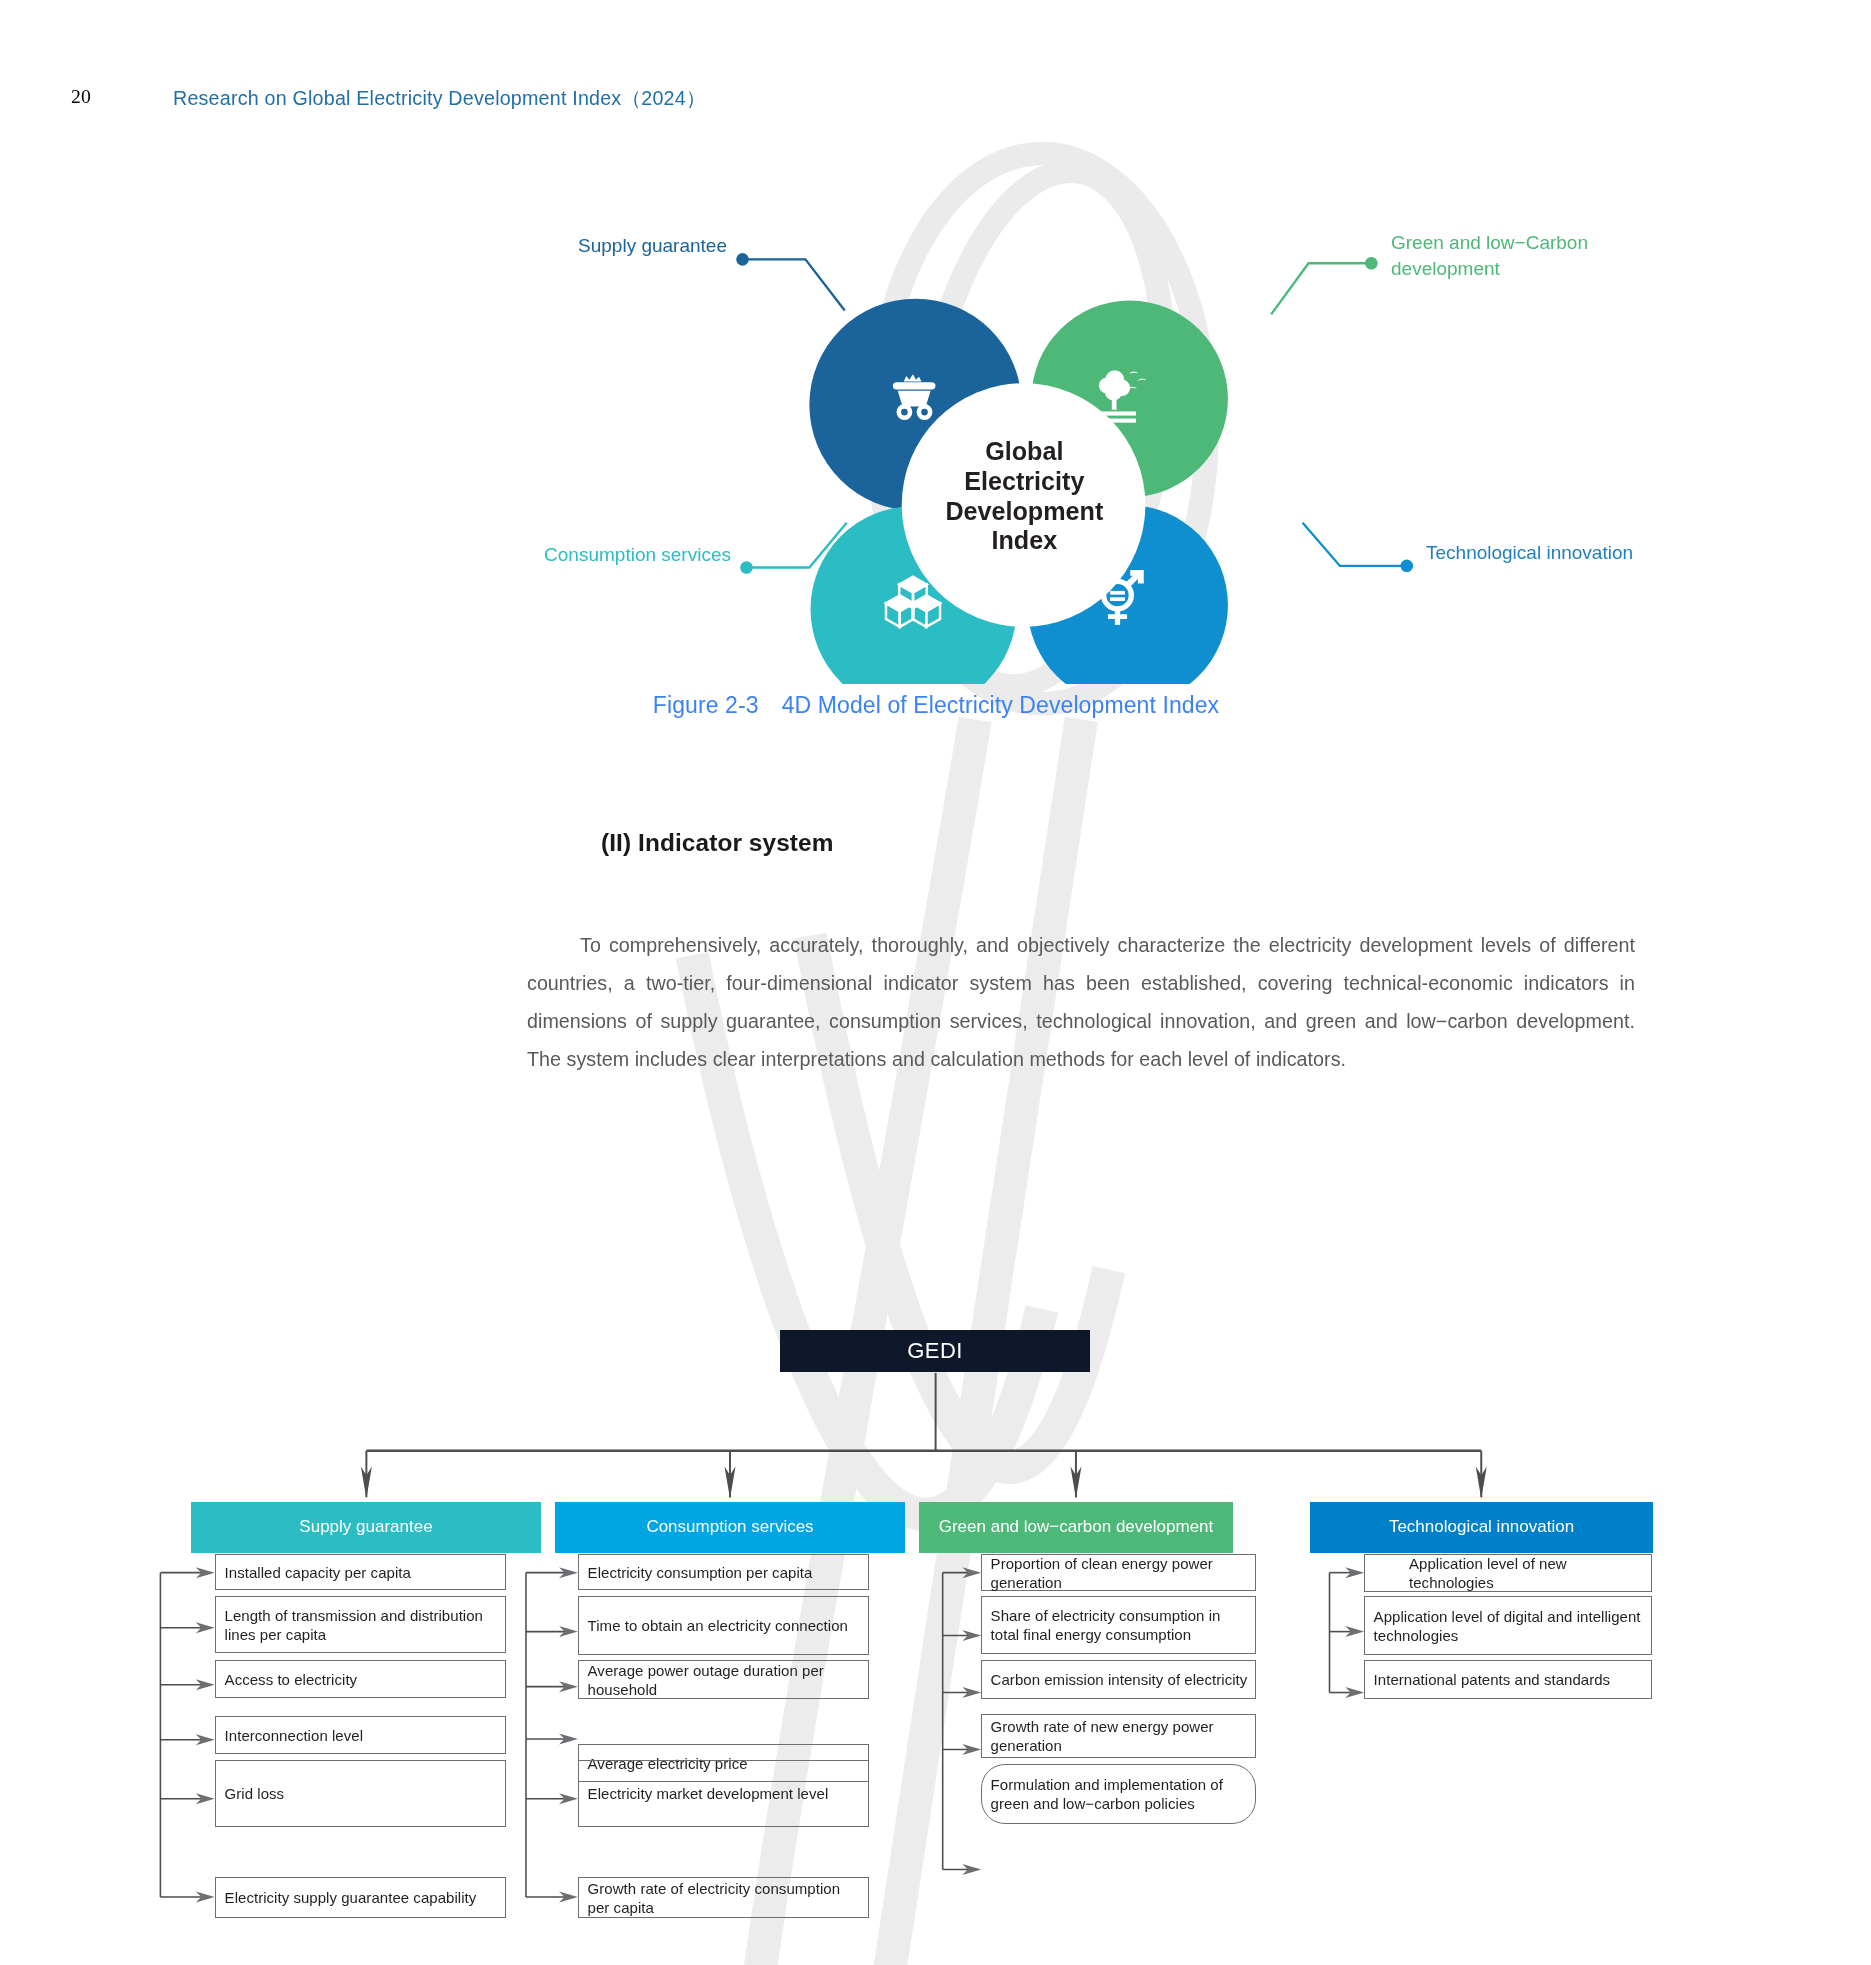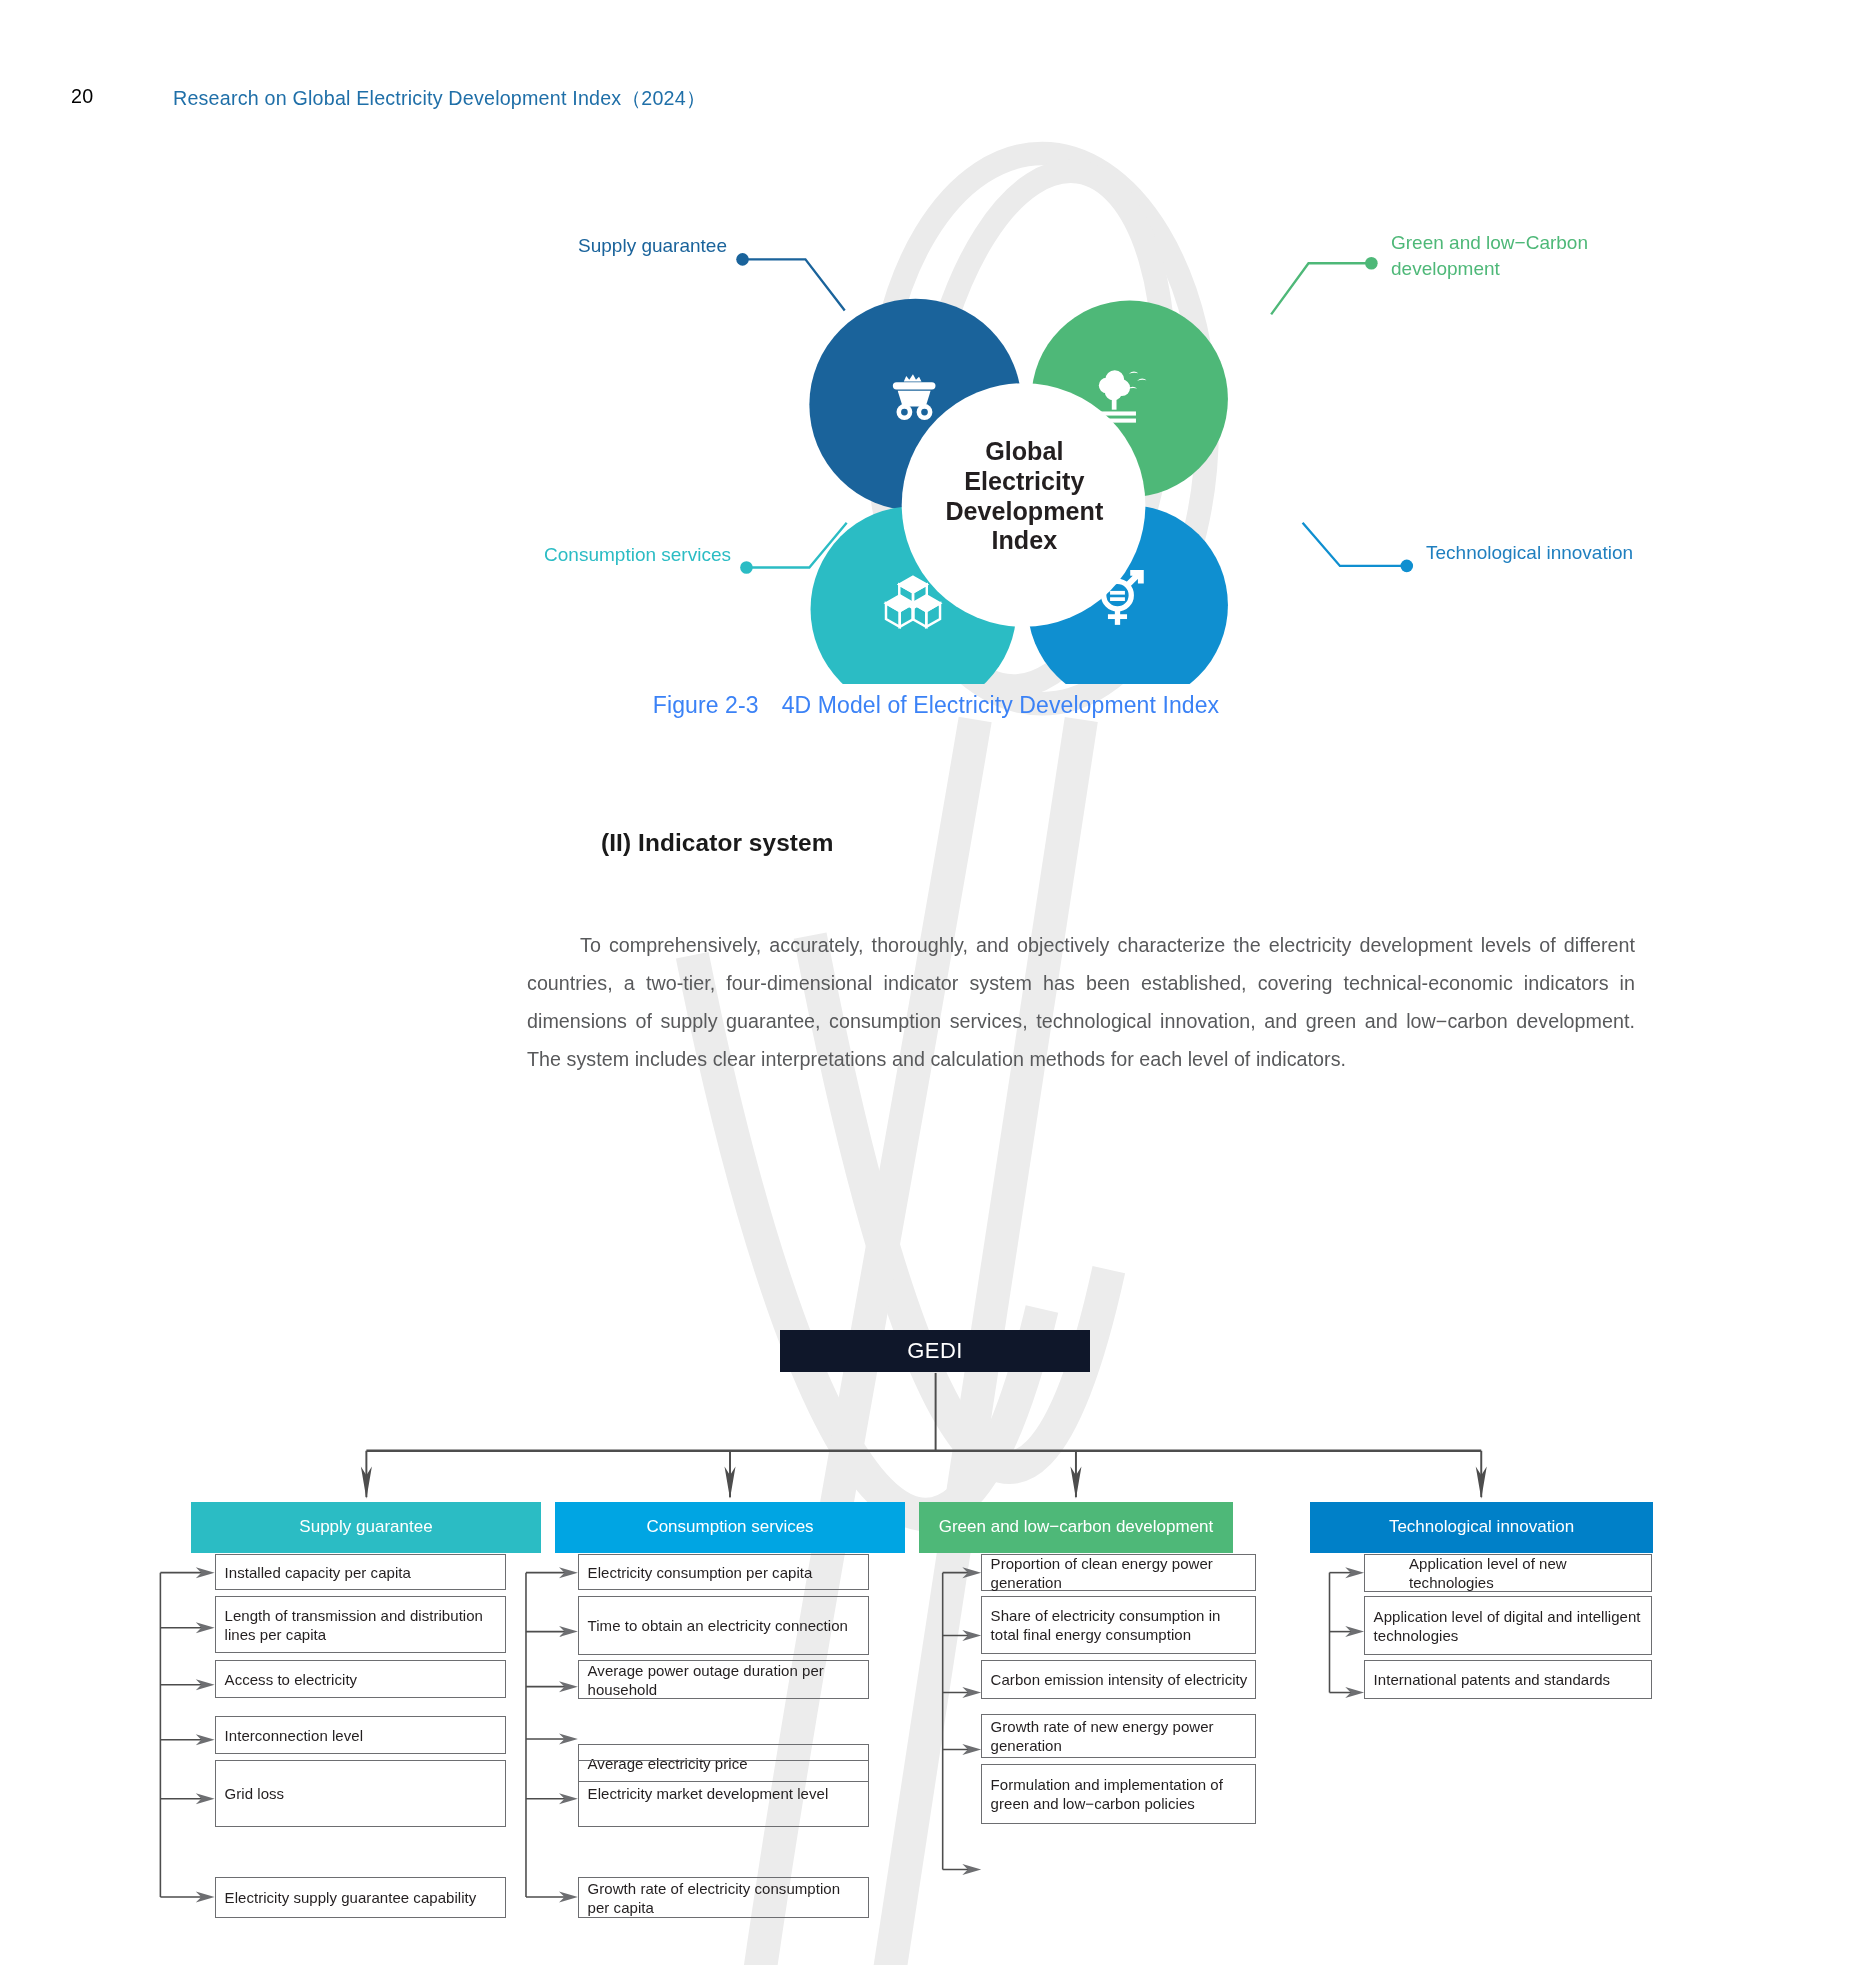--- a/index.html
+++ b/index.html
@@ -35,20 +35,21 @@
     width: 100%;
     height: 27.5px;
     z-index: 5;
   }
   .page-number {
     position: absolute;
     left: 71px; top: 0;
     font-size: 19.7px;
     color: #000000;
     letter-spacing: 0.2px;
+    font-family: Liberation Serif, serif;
   }
   .header-title {
     position: absolute;
     left: 173px; top: 0;
     font-size: 19.7px;
     color: #1f6fa8;
     letter-spacing: 0.2px;
     white-space: nowrap;
   }
 
@@ -380,19 +381,19 @@
   <div class="ind-box" style="left:578px; top:275px;  width:291px; height:59px;">Time to obtain an electricity connection</div>
   <div class="ind-box" style="left:578px; top:339px;  width:291px; height:39px;">Average power outage duration per household</div>
   <div class="ind-box" style="left:578px; top:395px; width:291px; height:38px;margin-top:28px;">Average electricity price</div>
   <div class="ind-box" style="left:578px; top:439px; width:291px; height:67px;">Electricity market development level</div>
   <div class="ind-box" style="left:578px; top:556px; width:291px; height:41px;">Growth rate of electricity consumption per capita</div>
 
   <div class="ind-box" style="left:981px; top:233px;  width:275px; height:37px;">Proportion of clean energy power generation</div>
   <div class="ind-box" style="left:981px; top:275px;  width:275px; height:58px;">Share of electricity consumption in total final energy consumption</div>
   <div class="ind-box" style="left:981px; top:339px;  width:275px; height:39px;">Carbon emission intensity of electricity</div>
   <div class="ind-box" style="left:981px; top:393px; width:275px; height:44px;">Growth rate of new energy power generation</div>
-  <div class="ind-box" style="left:981px; top:443px; width:275px; height:60px;">Formulation and implementation of green and low−carbon policies</div>
+  <div class="ind-box" style="left:981px; top:443px; width:275px; height:60px;border-radius:24px;">Formulation and implementation of green and low−carbon policies</div>
 
   <div class="ind-box" style="left:1364px; top:233px;  width:288px; height:38px;padding-left:44px;">Application level of new technologies</div>
   <div class="ind-box" style="left:1364px; top:275px;  width:288px; height:59px;">Application level of digital and intelligent technologies</div>
   <div class="ind-box" style="left:1364px; top:339px;  width:288px; height:39px;">International patents and standards</div>
 </div>
 
 
 </body></html>

